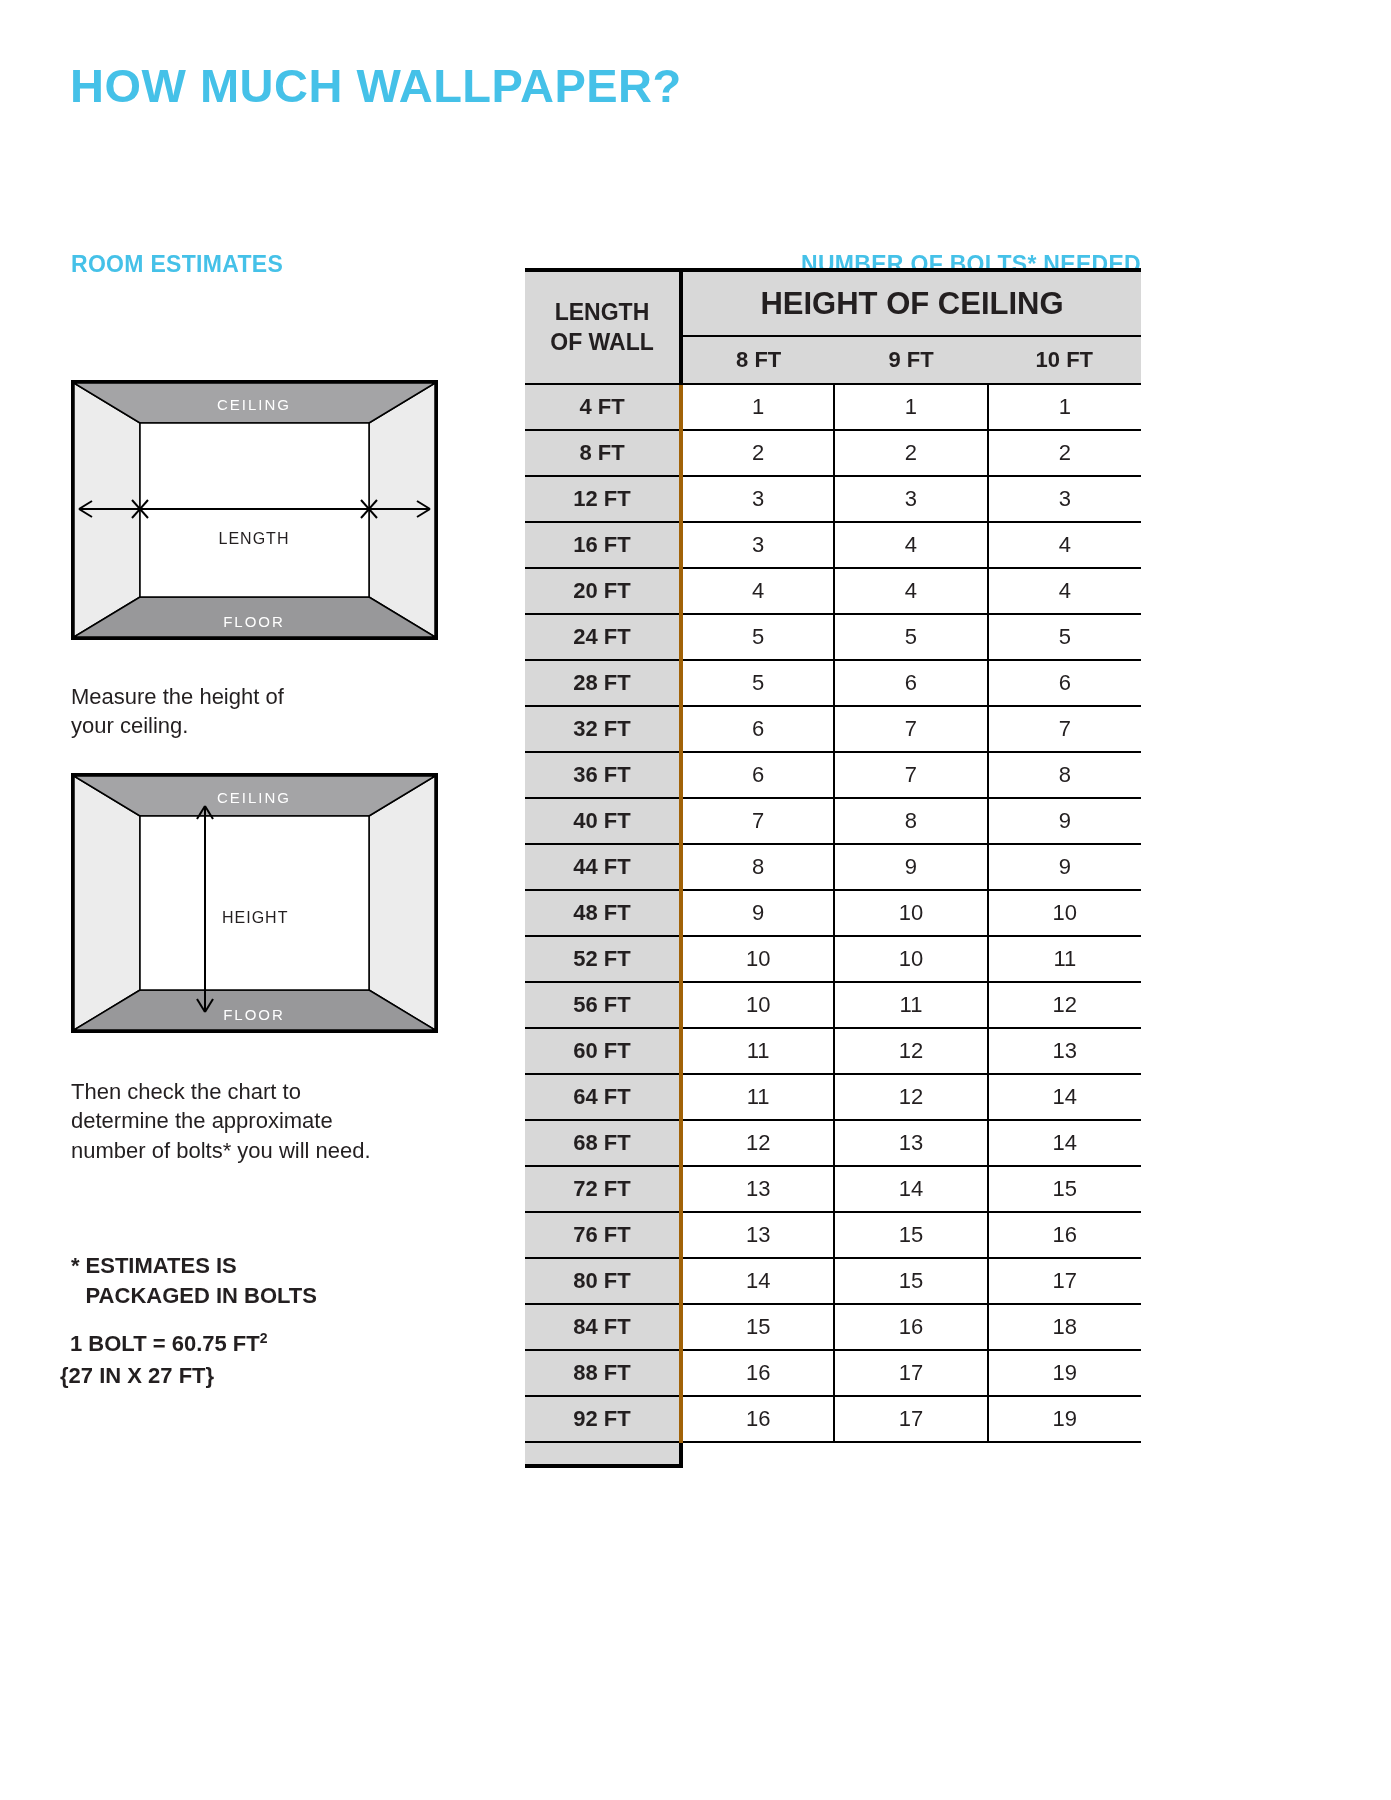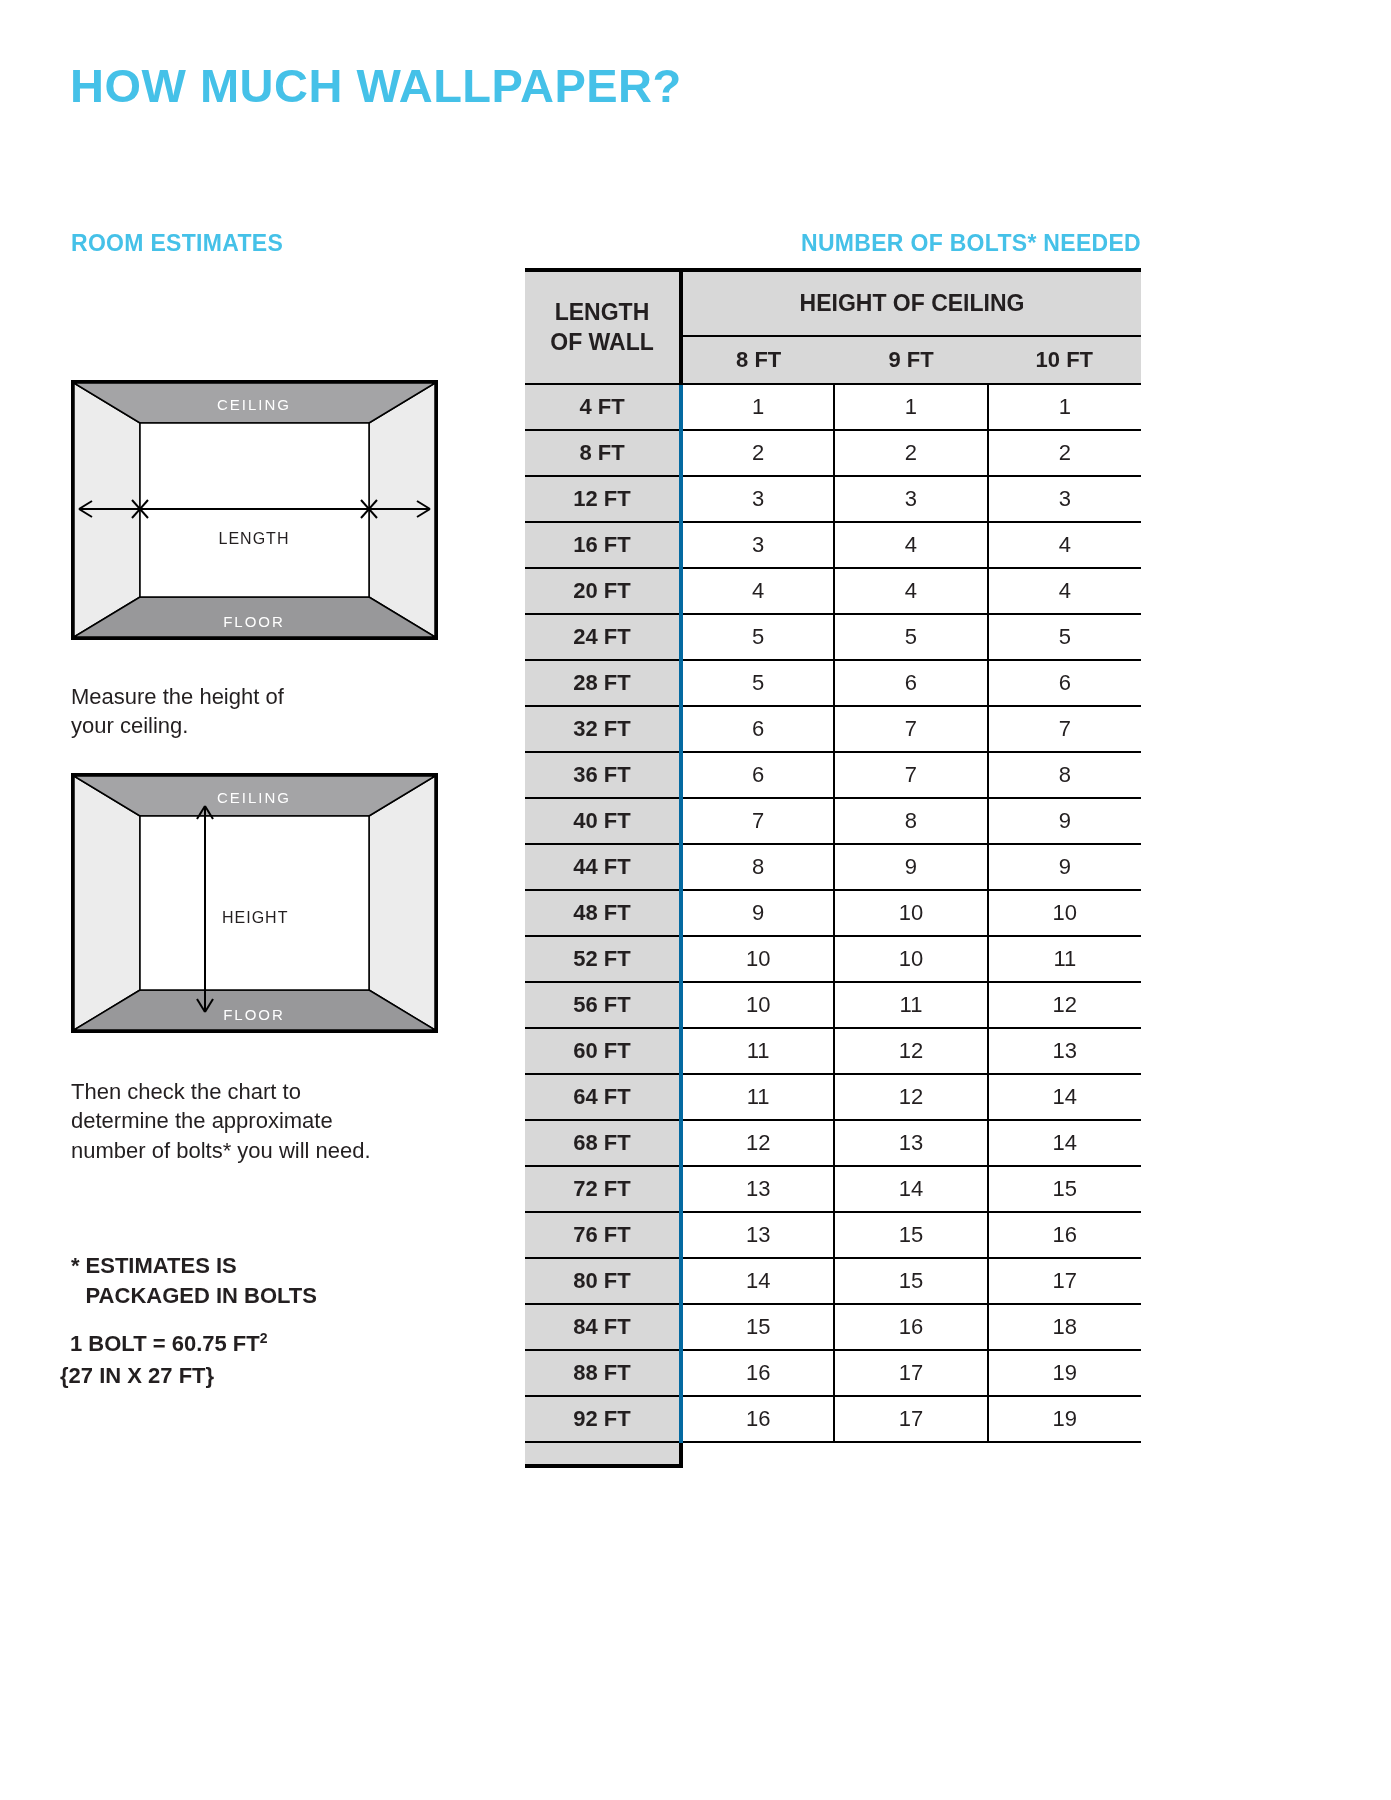--- a/index.html
+++ b/index.html
@@ -4,21 +4,21 @@
 <style>
   * { margin:0; padding:0; box-sizing:border-box; }
   html,body { background:#ffffff; }
   body { font-family:"Liberation Sans", sans-serif; color:#231f20; }
   .page { position:relative; width:1209px; height:1800px; background:#ffffff; overflow:hidden; }
 
   .page-title {
     position:absolute; left:70px; top:58px;
     font-size:47px; font-weight:bold; color:#45c1e8; letter-spacing:0.5px;
   }
-  .blue-heading { font-size:23px; font-weight:bold; color:#45c1e8; letter-spacing:0.3px; }
+  .blue-heading { font-size:23px; font-weight:bold; color:#45c1e8; letter-spacing:0.3px;margin-top:21px; }
   #room-estimates-heading { position:absolute; left:71px; top:230px; }
   #bolts-needed-heading { position:absolute; left:525px; top:230px; width:616px; text-align:right; }
 
   .para { position:absolute; left:71px; font-size:22px; line-height:1.34; color:#231f20; }
   #para1 { top:287px; }
   #para2 { top:682px; }
   #para3 { top:1077px; }
 
   .diagram {
     position:absolute; left:71px; width:367px; height:260px;
@@ -38,24 +38,24 @@
   table.bolts { border-collapse:collapse; width:616px; table-layout:fixed; font-size:22px; color:#231f20; }
   table.bolts col.c1 { width:156px; }
   table.bolts th, table.bolts td { text-align:center; vertical-align:middle; }
 
   .corner {
     background:#d8d8d8; border-top:4px solid #000; border-right:4px solid #000; border-bottom:2px solid #000;
     font-weight:bold; font-size:23px; line-height:1.3;
   }
   .group-h {
     background:#d8d8d8; border-top:4px solid #000; border-bottom:2px solid #000;
-    font-weight:bold; font-size:23px; height:66px;
+    font-weight:bold; font-size:31px; height:66px;
   }
   .sub-h { background:#d8d8d8; font-weight:bold; font-size:22px; border-bottom:2px solid #000; height:48px; }
-  .row-label { background:#d8d8d8; font-weight:bold; border-right:4px solid #0369a1; border-bottom:2px solid #000; height:46px; }
+  .row-label { background:#d8d8d8; font-weight:bold; border-right:4px solid #a16207; border-bottom:2px solid #000; height:46px; }
   .val { background:#ffffff; border-left:2px solid #000; border-bottom:2px solid #000; }
   .spacer-label { background:#d8d8d8; border-right:4px solid #000; border-bottom:4px solid #000; height:24px; }
   .spacer-val { background:#ffffff; border:none; }
 </style>
 </head>
 <body>
 
 <div class="page">
 
   <div class="page-title">HOW MUCH WALLPAPER?</div>

